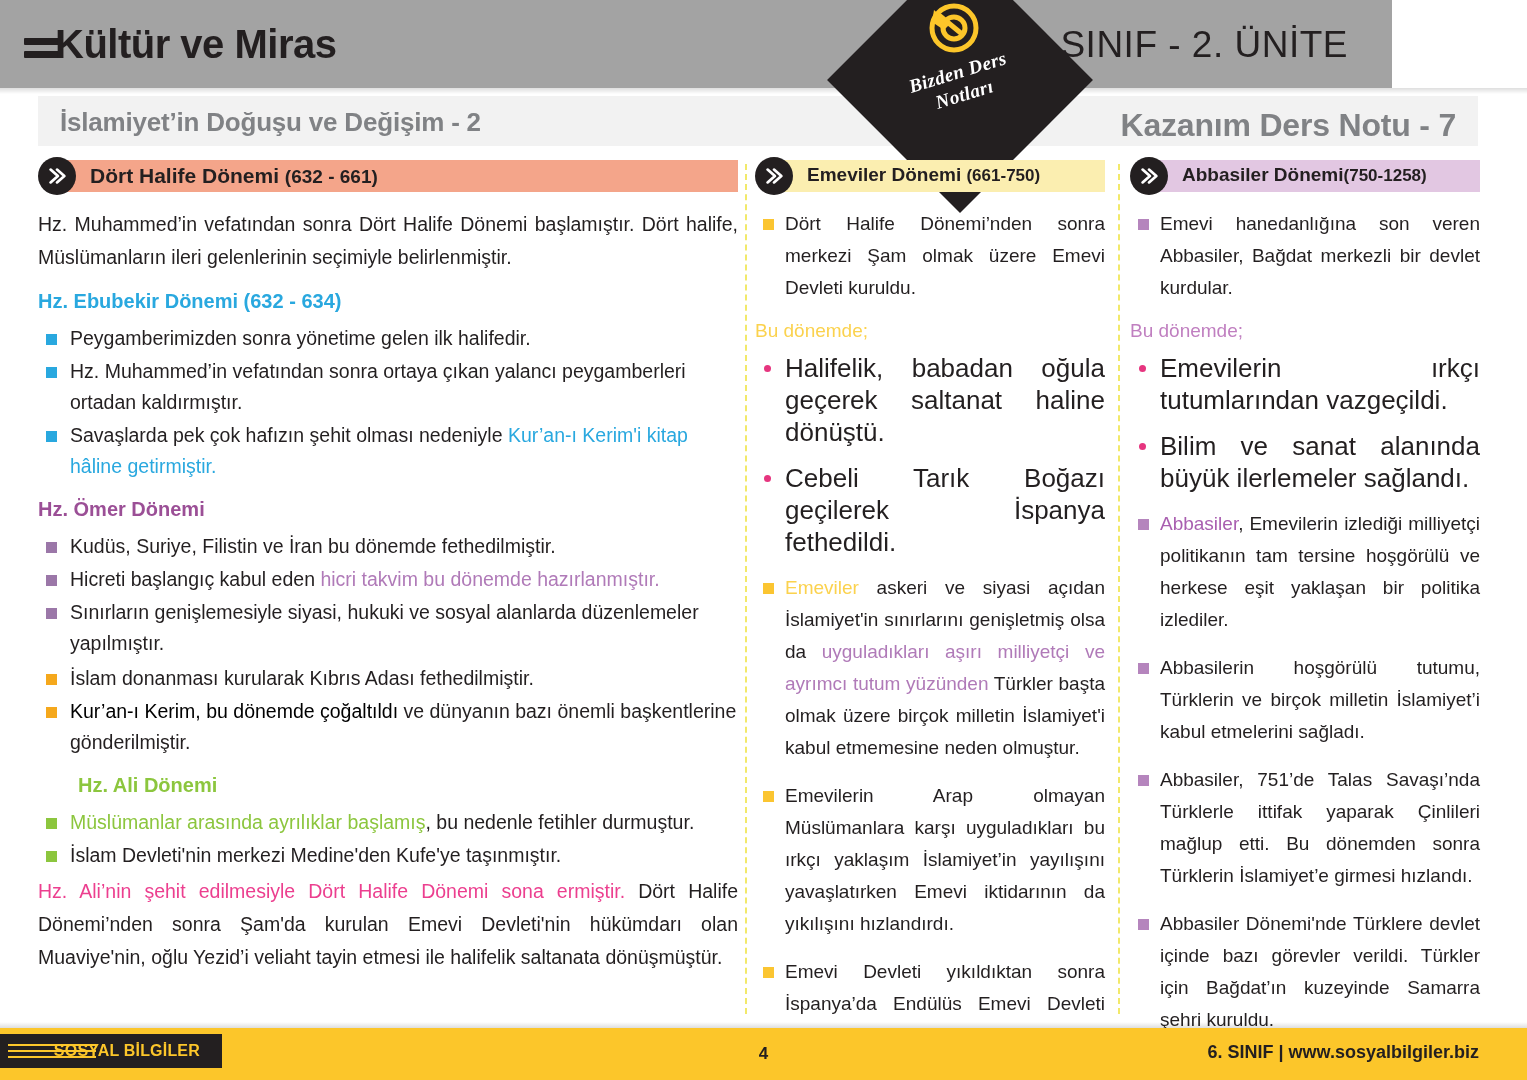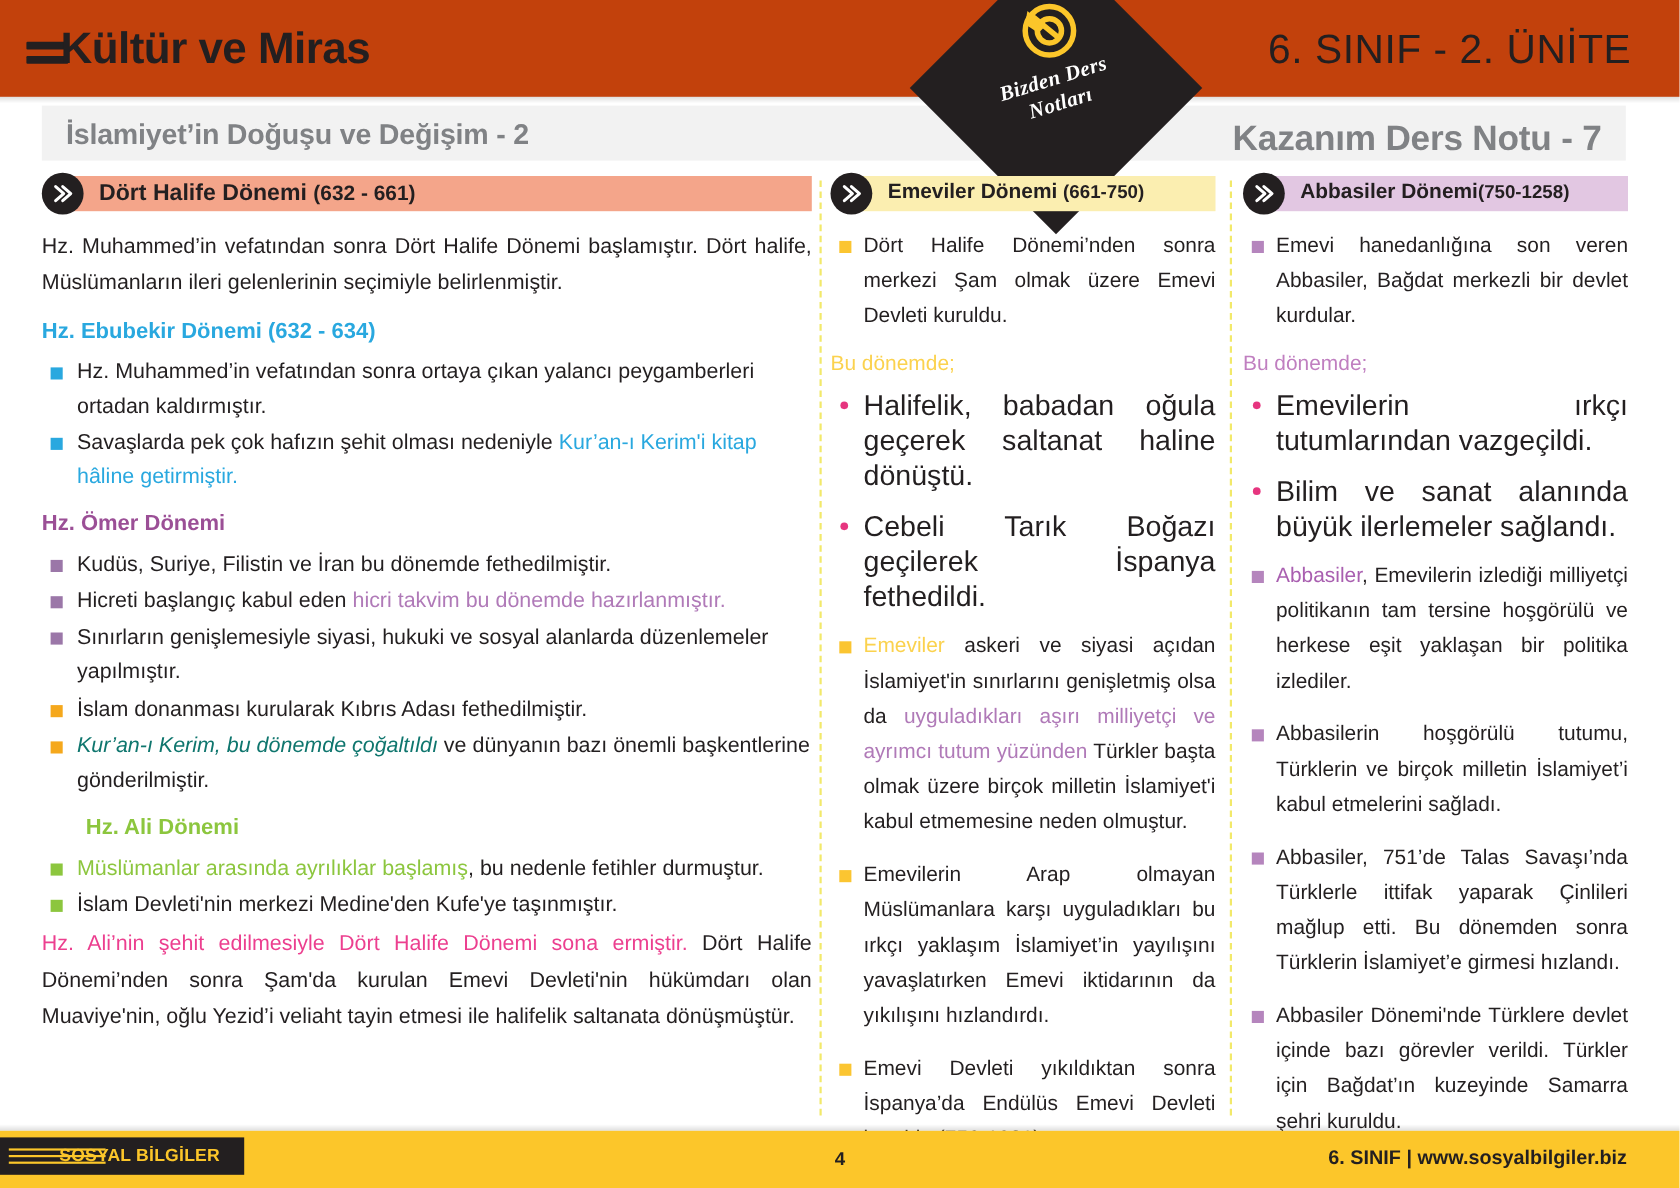--- a/index.html
+++ b/index.html
@@ -6,22 +6,22 @@
   html, body {
     width: 1527px; height: 1080px;
     background: #ffffff;
     font-family: "Liberation Sans", sans-serif;
     overflow: hidden;
   }
   .page { position: relative; width: 1527px; height: 1080px; background:#fff; }
 
   
   .topbar {
-    position: absolute; left:0; top:0; width:1527px; height:88px;
-    background:#c2410c;
+    position: absolute; left:0; top:0; width:1392px; height:88px;
+    background:#a3a3a3;
   }
   .topbar-shadow {
     position:absolute; left:0; top:88px; width:1527px; height:6px;
     background:linear-gradient(to bottom, rgba(0,0,0,0.13), rgba(0,0,0,0));
   }
   .hamburger {
     position:absolute; left:24px; top:38px; width:38px; height:22px;
   }
   .hamburger i { display:block; width:38px; height:7px; background:#231f20; margin-bottom:6px; border-radius:1px;}
   .brand-title {
@@ -166,21 +166,21 @@
     background:#e6357f;
   }
 
   .cue {
     font-size:19px; color:#fbd24e; margin:16px 0 10px 0;
   }
   .cue.v { color:#c07fc0; }
 
   .hl-blue   { color:#29a8df; }
   .hl-purple { color:#b07ab8; }
-  .hl-orange { color:#0f766e;font-style:italic; }
+  .hl-orange { color:#000000; }
   .hl-green  { color:#8cc63e; }
   .hl-pink   { color:#ec3f8f; }
   .hl-yellow { color:#fbd24e; }
   .hl-violet { color:#a95fb0; }
 
   .closing {
     font-size:19.5px; line-height:33px; color:#231f20;
     text-align:justify; margin-top:0;
   }
 
@@ -266,20 +266,21 @@
         </div>
         <div class="sec-title">
           <span>Dört Halife Dönemi </span><span class="yr">(632 - 661)</span>
         </div>
       </div>
 
       <p class="para">Hz. Muhammed’in vefatından sonra Dört Halife Dönemi başlamıştır. Dört halife, Müslümanların ileri gelenlerinin seçimiyle belirlenmiştir.</p>
 
       <div class="subhead sh-blue">Hz. Ebubekir Dönemi (632 - 634)</div>
       <ul class="bl sq-blue">
+        <li><span>Peygamberimizden sonra yönetime gelen ilk halifedir.</span></li>
         <li><span>Hz. Muhammed’in vefatından sonra ortaya çıkan yalancı peygamberleri ortadan kaldırmıştır.</span></li>
         <li><span>Savaşlarda pek çok hafızın şehit olması nedeniyle </span><span class="hl-blue">Kur’an-ı Kerim'i kitap hâline getirmiştir.</span></li>
       </ul>
 
       <div class="subhead sh-purple">Hz. Ömer Dönemi</div>
       <ul class="bl sq-purple">
         <li><span>Kudüs, Suriye, Filistin ve İran bu dönemde fethedilmiştir.</span></li>
         <li><span>Hicreti başlangıç kabul eden </span><span class="hl-purple">hicri takvim bu dönemde hazırlanmıştır.</span></li>
         <li><span>Sınırların genişlemesiyle siyasi, hukuki ve sosyal alanlarda düzenlemeler yapılmıştır.</span></li>
       </ul>

